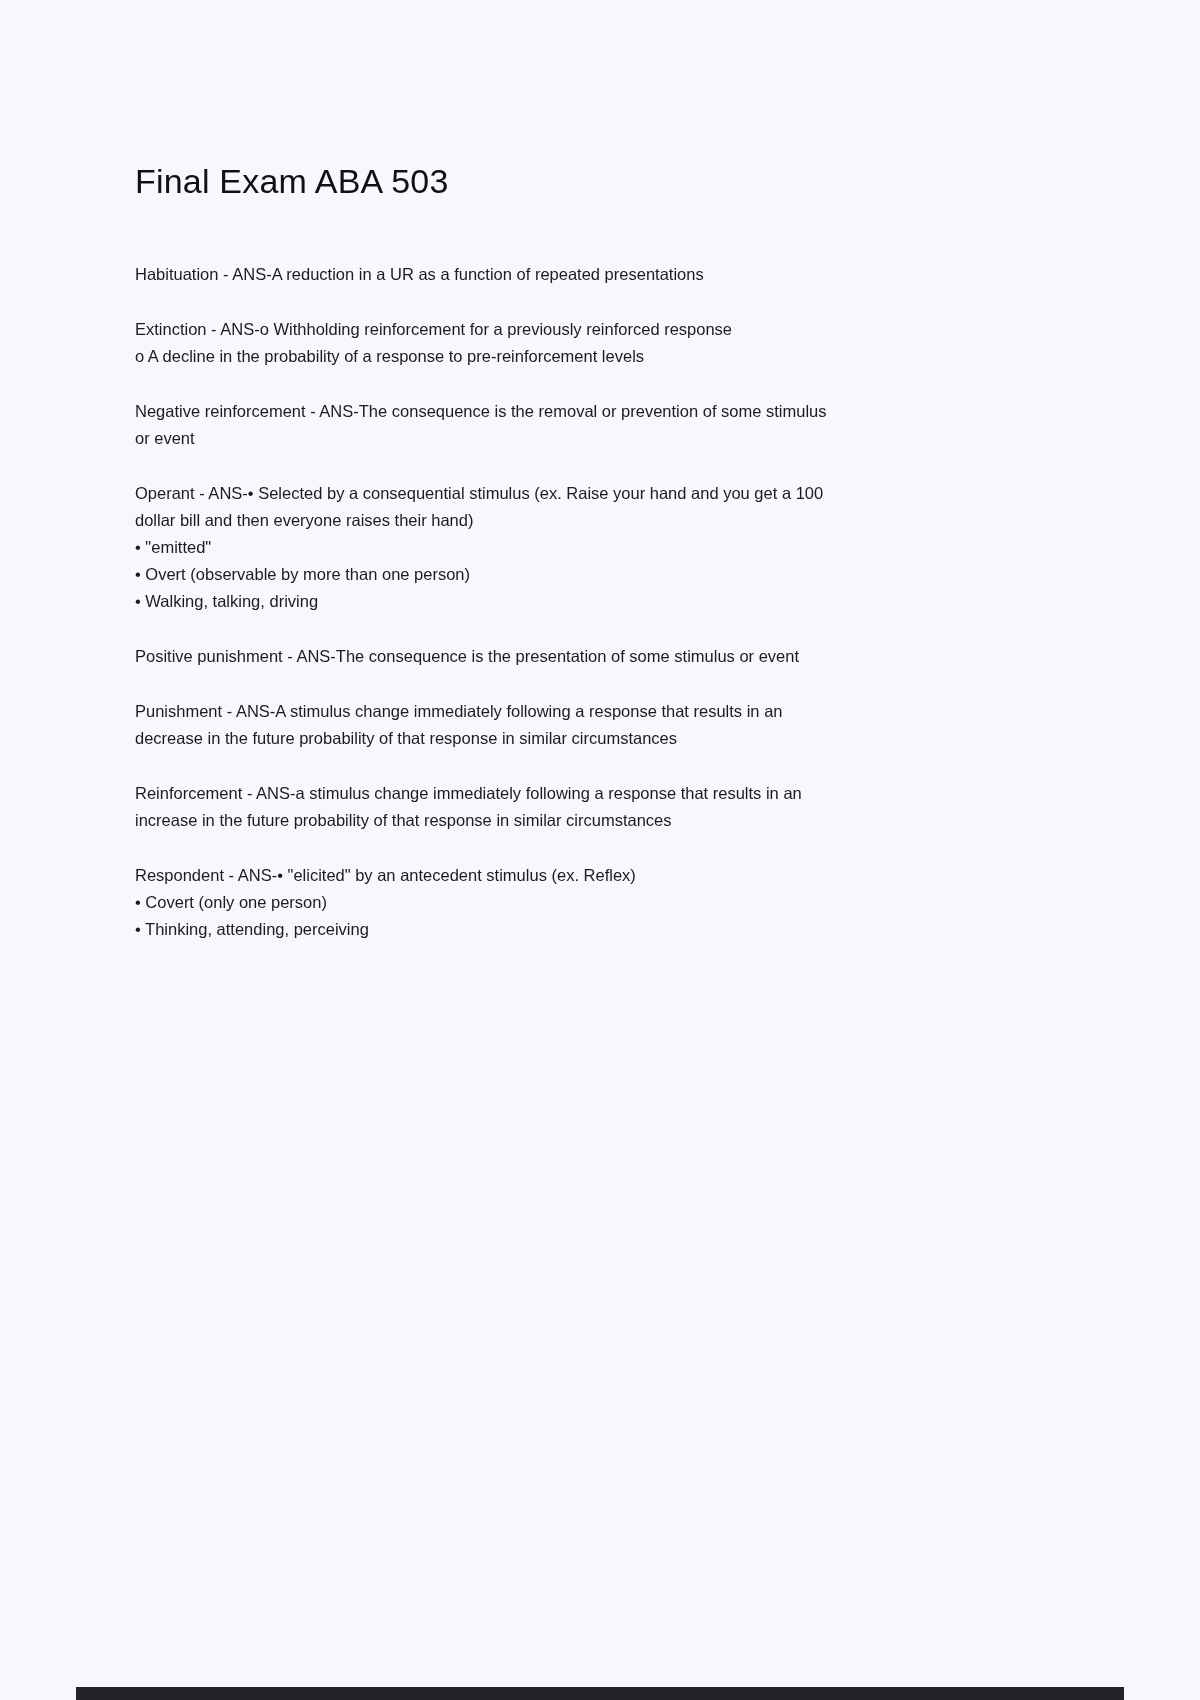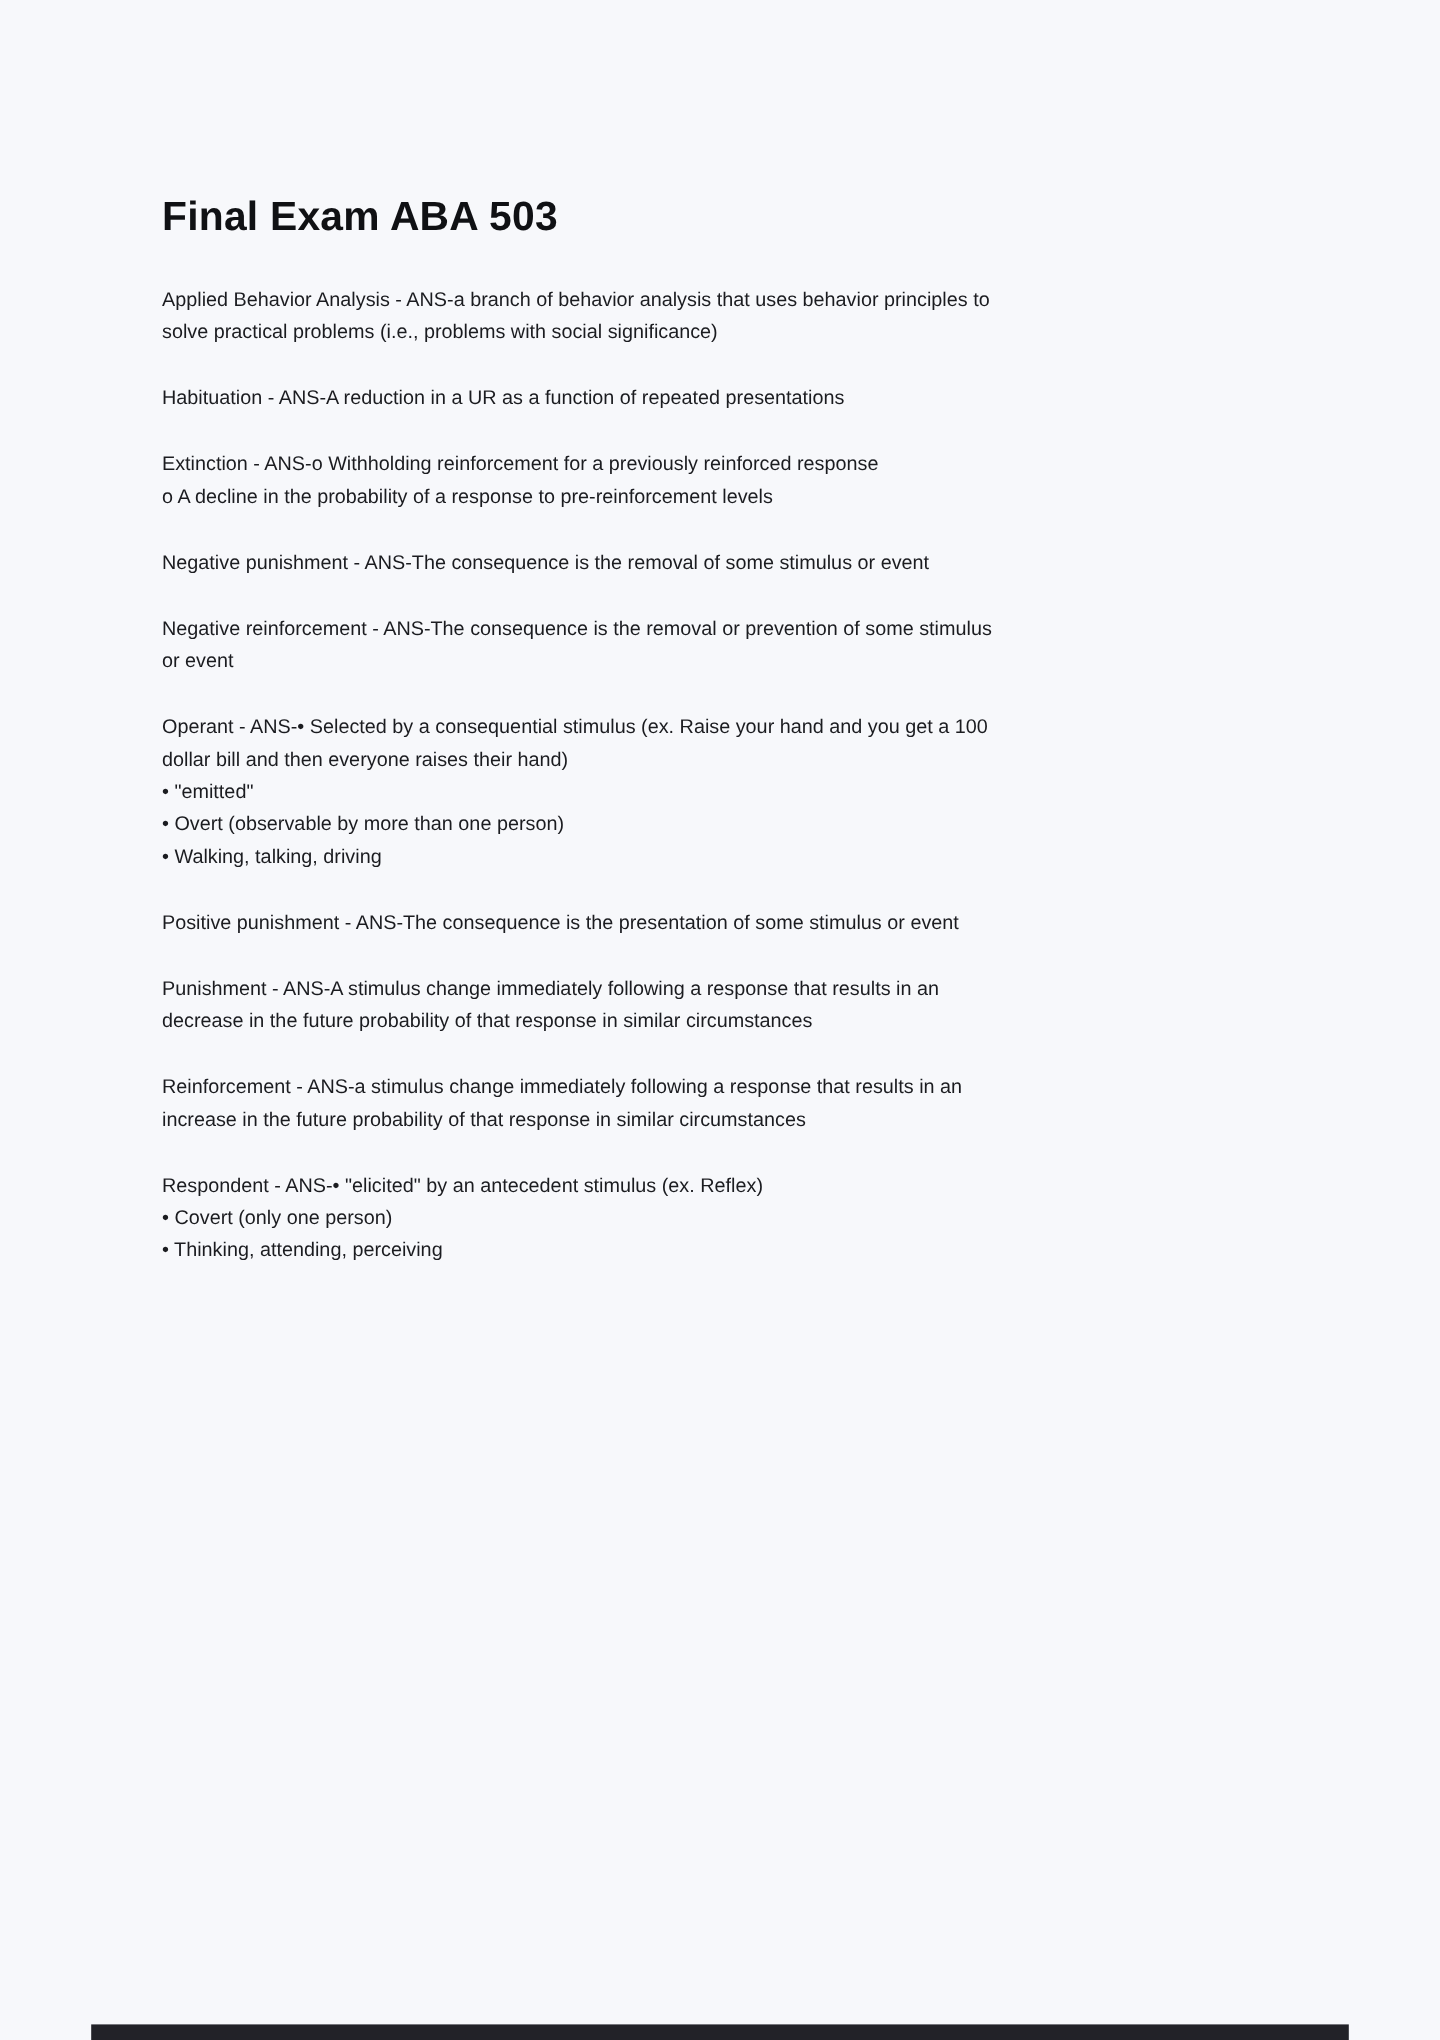--- a/index.html
+++ b/index.html
@@ -19,24 +19,24 @@
   .content {
     position: absolute;
     top: 0;
     left: 135px;
     width: 870px;
     padding-top: 162px;
     color: #17181b;
   }
   .doc-title {
     font-size: 34px;
-    font-weight: 700;
+    font-weight: 400;
     letter-spacing: 0.2px;
     color: #101114;
-    margin-bottom: 36px;
+    margin-bottom: 60px;
   }
   .para {
     font-size: 16.5px;
     line-height: 27px;
     margin-bottom: 28px;
     white-space: pre-line;
     color: #1b1c20;
   }
   .bottom-bar {
     position: absolute;
@@ -47,26 +47,23 @@
     background: #222228;
   }
 </style>
 </head>
 <body>
 
 <div class="page">
   <div class="content">
     <h1 class="doc-title">Final Exam ABA 503</h1>
 
-    <p class="para">Applied Behavior Analysis - ANS-a branch of behavior analysis that uses behavior principles to
-solve practical problems (i.e., problems with social significance)</p>
     <p class="para">Habituation - ANS-A reduction in a UR as a function of repeated presentations</p>
     <p class="para">Extinction - ANS-o Withholding reinforcement for a previously reinforced response
 o A decline in the probability of a response to pre-reinforcement levels</p>
-    <p class="para">Negative punishment - ANS-The consequence is the removal of some stimulus or event</p>
     <p class="para">Negative reinforcement - ANS-The consequence is the removal or prevention of some stimulus
 or event</p>
     <p class="para">Operant - ANS-• Selected by a consequential stimulus (ex. Raise your hand and you get a 100
 dollar bill and then everyone raises their hand)
 • "emitted"
 • Overt (observable by more than one person)
 • Walking, talking, driving</p>
     <p class="para">Positive punishment - ANS-The consequence is the presentation of some stimulus or event</p>
     <p class="para">Punishment - ANS-A stimulus change immediately following a response that results in an
 decrease in the future probability of that response in similar circumstances</p>

